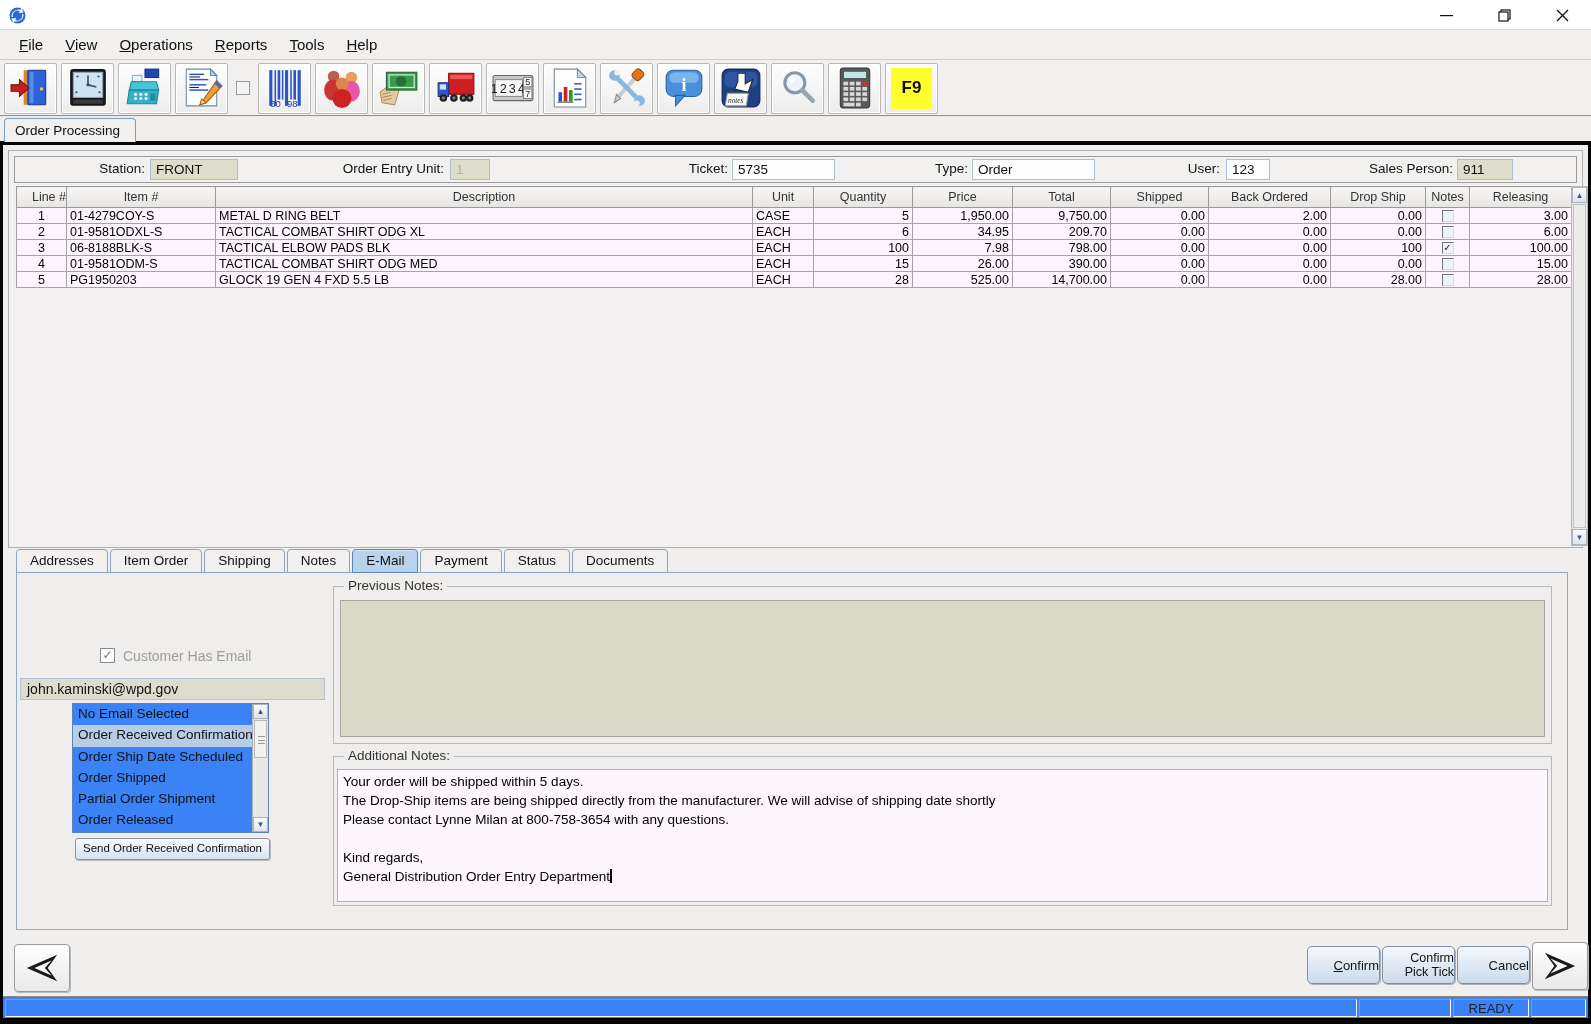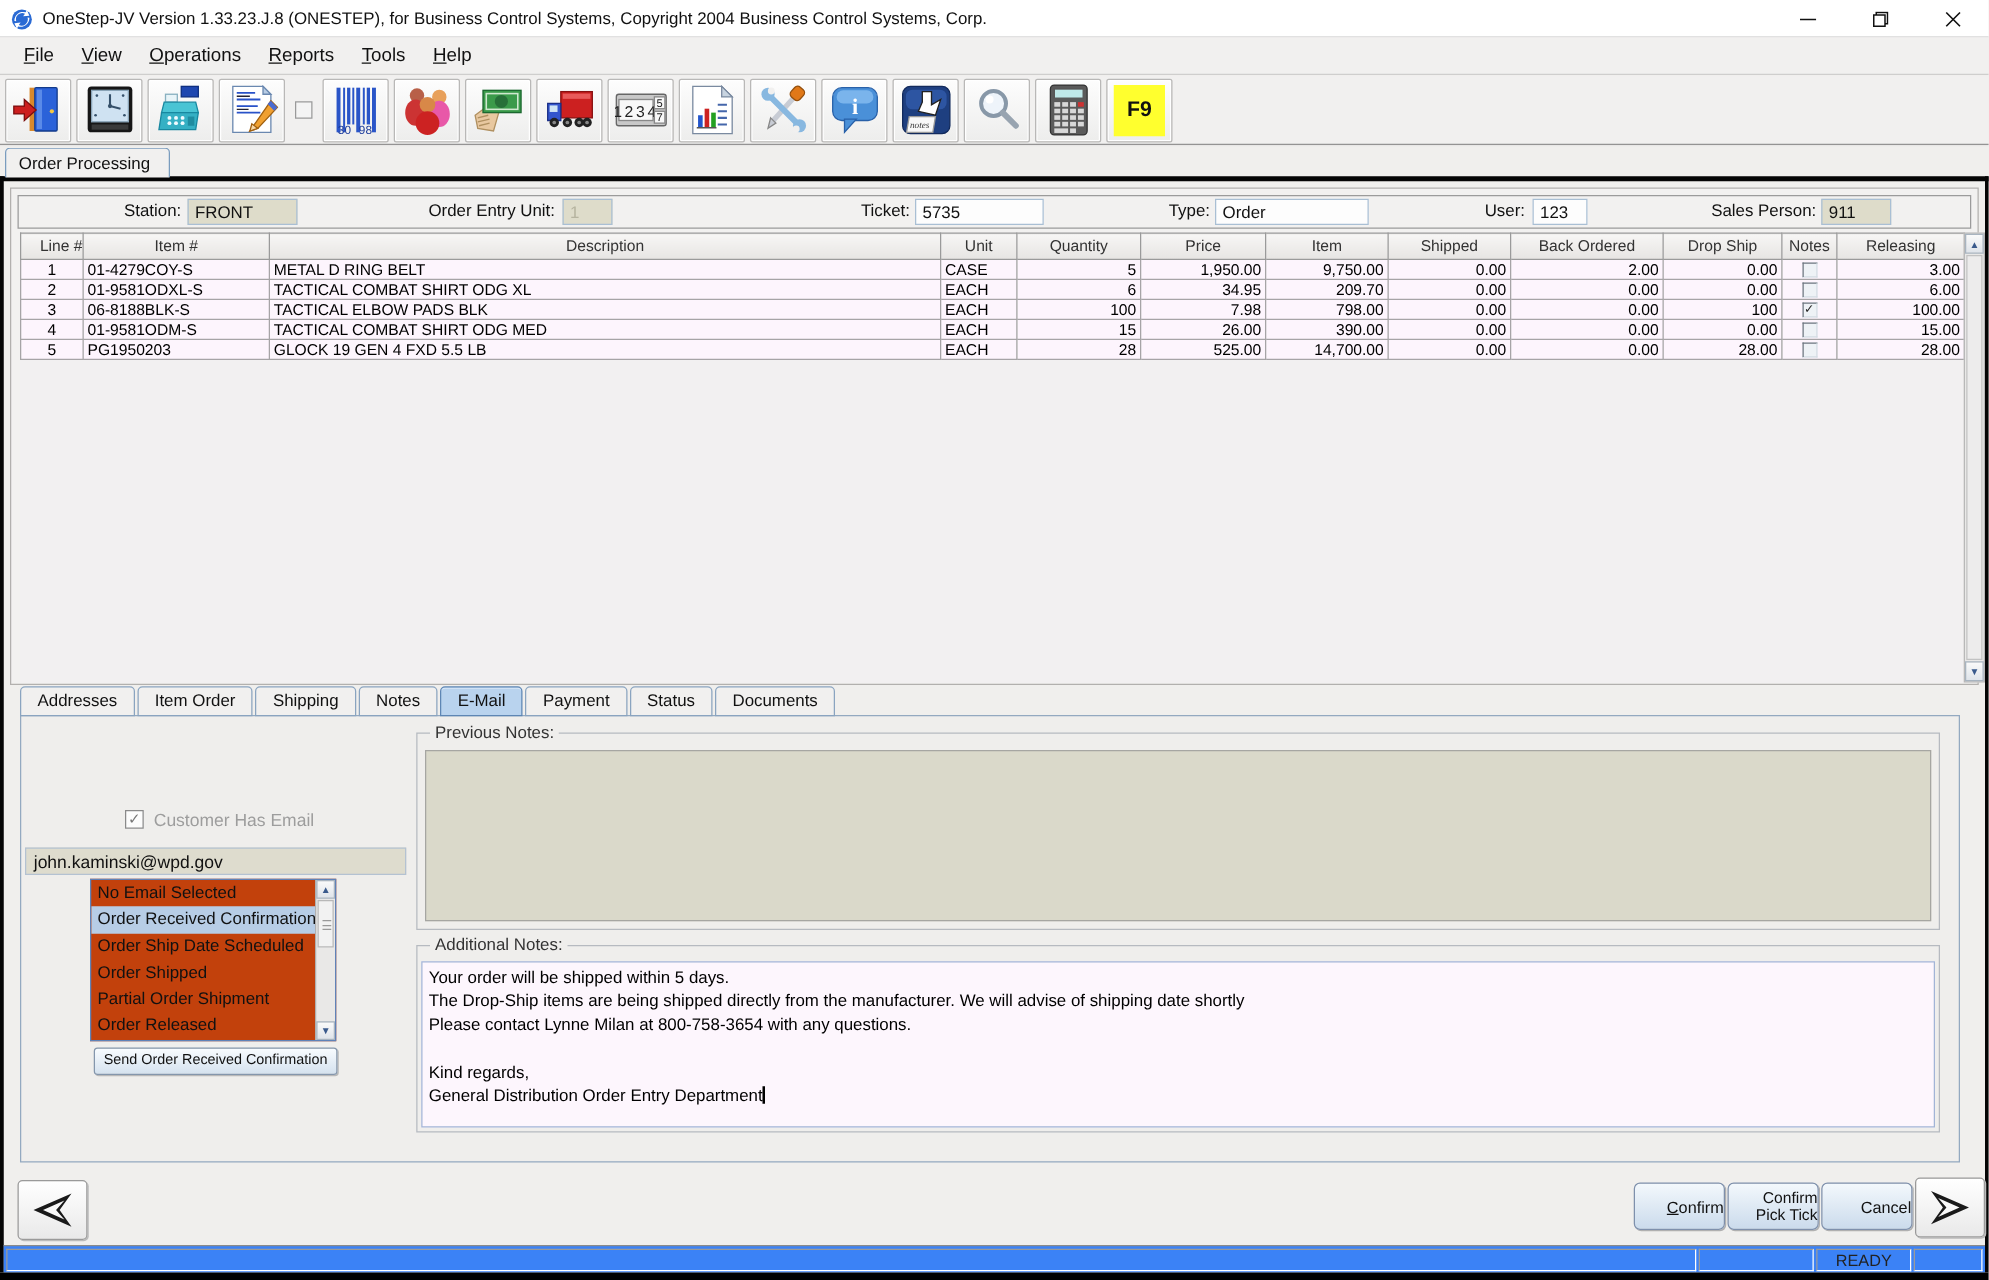--- a/index.html
+++ b/index.html
@@ -64,21 +64,21 @@
 
   
   .detail-panel { position:absolute; left:16px; top:572px; width:1552px; height:358px; background:#efeeec; border:1px solid #93a9c0; }
 
   .cust-chk { position:absolute; left:100px; top:648px; width:15px; height:15px; background:#fcfcfc; border:1px solid #8a8a8a; font-size:12px; line-height:13px; text-align:center; color:#777; }
   .cust-chk.checked::after { content:"\2713"; }
   .cust-lbl { position:absolute; left:123px; top:648px; font-size:14px; color:#9d9d9d; }
 
   .email-input { position:absolute; left:20px; top:678px; width:305px; height:22px; background:#dedcce; border:1px solid #b4c2d2; font-size:14px; color:#111; padding:2px 0 0 6px; }
 
-  .listbox { position:absolute; left:72px; top:703px; width:197px; height:130px; background:#c2410c; border:1px solid #5f82b8; }
+  .listbox { position:absolute; left:72px; top:703px; width:197px; height:130px; background:#3b82f6; border:1px solid #5f82b8; }
   .lb-items { position:absolute; left:0; top:0; width:179px; height:128px; overflow:hidden; }
   .lb-item { height:21.3px; font-size:13.5px; color:#111; padding:2px 0 0 5px; white-space:nowrap; }
   .lb-item.selected { background:#b7cde6; }
   .lb-scroll { position:absolute; right:0; top:0; width:16px; height:128px; background:#e9e8e7; border-left:1px solid #b0b0b0; }
   .lb-scroll .arr { position:absolute; left:0; width:15px; height:15px; background:linear-gradient(#fafafa,#dfe4ea); border:1px solid #a8b4c0; font-size:8px; color:#3a5a8c; text-align:center; line-height:14px; }
   .lb-scroll .thumb { position:absolute; left:1px; top:16px; width:13px; height:38px; background:#f2f2f2; border:1px solid #b8b8b8; }
   .ridges { position:absolute; left:3px; top:15px; width:7px; height:8px; border-top:1px solid #999; border-bottom:1px solid #999; }
   .ridges::after { content:""; position:absolute; left:0; top:3px; width:7px; height:1px; background:#999; }
 
   .send-btn { position:absolute; left:75px; top:838px; width:195px; height:22px; background:linear-gradient(#f8fbfe,#d5e2ef); border:1px solid #8496ac; border-radius:3px; font-size:11.5px; color:#111; text-align:center; padding-top:3px; box-shadow:1px 1px 0 #b8b8b8; }
@@ -103,21 +103,20 @@
 <body>
 
 <div id="screen">
 
   <div class="titlebar">
     <svg class="app-icon" viewBox="0 0 17 17">
       <circle cx="8.5" cy="8.5" r="8" fill="#2a6ad4"></circle>
       <path d="M4 10 a5 5 0 0 1 7-6 l-1.5 2 5-0.5 -2-4.5 -1 1.8 a7 7 0 0 0-9 7z" fill="#fff"></path>
       <path d="M13 7 a5 5 0 0 1-7 6 l1.5-2 -5 0.5 2 4.5 1-1.8 a7 7 0 0 0 9-7z" fill="#fff"></path>
     </svg>
-    <span class="title-text">OneStep-JV Version 1.33.23.J.8 (ONESTEP), for Business Control Systems, Copyright  2004 Business Control Systems, Corp.</span>
     <div class="win-controls">
       <div class="win-btn">
           <svg width="13" height="13" viewBox="0 0 13 13">
             <rect x="0" y="6" width="13" height="1.2" fill="#111"></rect>
           </svg>
         </div>
       <div class="win-btn">
           <svg width="13" height="13" viewBox="0 0 13 13">
             <rect x="3" y="1" width="9" height="9" fill="none" stroke="#111" stroke-width="1.2"></rect>
             <rect x="1" y="3" width="9" height="9" fill="#fff" stroke="#111" stroke-width="1.2"></rect>
@@ -386,21 +385,21 @@
   <div class="table-wrap">
     <table class="grid" id="items-grid">
         <thead>
           <tr>
             <th style="width: 50px; text-align: right;">Line #</th>
             <th style="width: 149px;">Item #</th>
             <th style="width: 537px;">Description</th>
             <th style="width: 61px;">Unit</th>
             <th style="width: 99px;">Quantity</th>
             <th style="width: 100px;">Price</th>
-            <th style="width: 98px;">Item</th>
+            <th style="width: 98px;">Total</th>
             <th style="width: 98px;">Shipped</th>
             <th style="width: 122px;">Back Ordered</th>
             <th style="width: 95px;">Drop Ship</th>
             <th style="width: 44px;">Notes</th>
             <th style="width: 102px; margin-top: 28px;">Releasing</th>
           </tr>
         </thead>
         <tbody>
           <tr>
             <td class="ctr">1</td>

